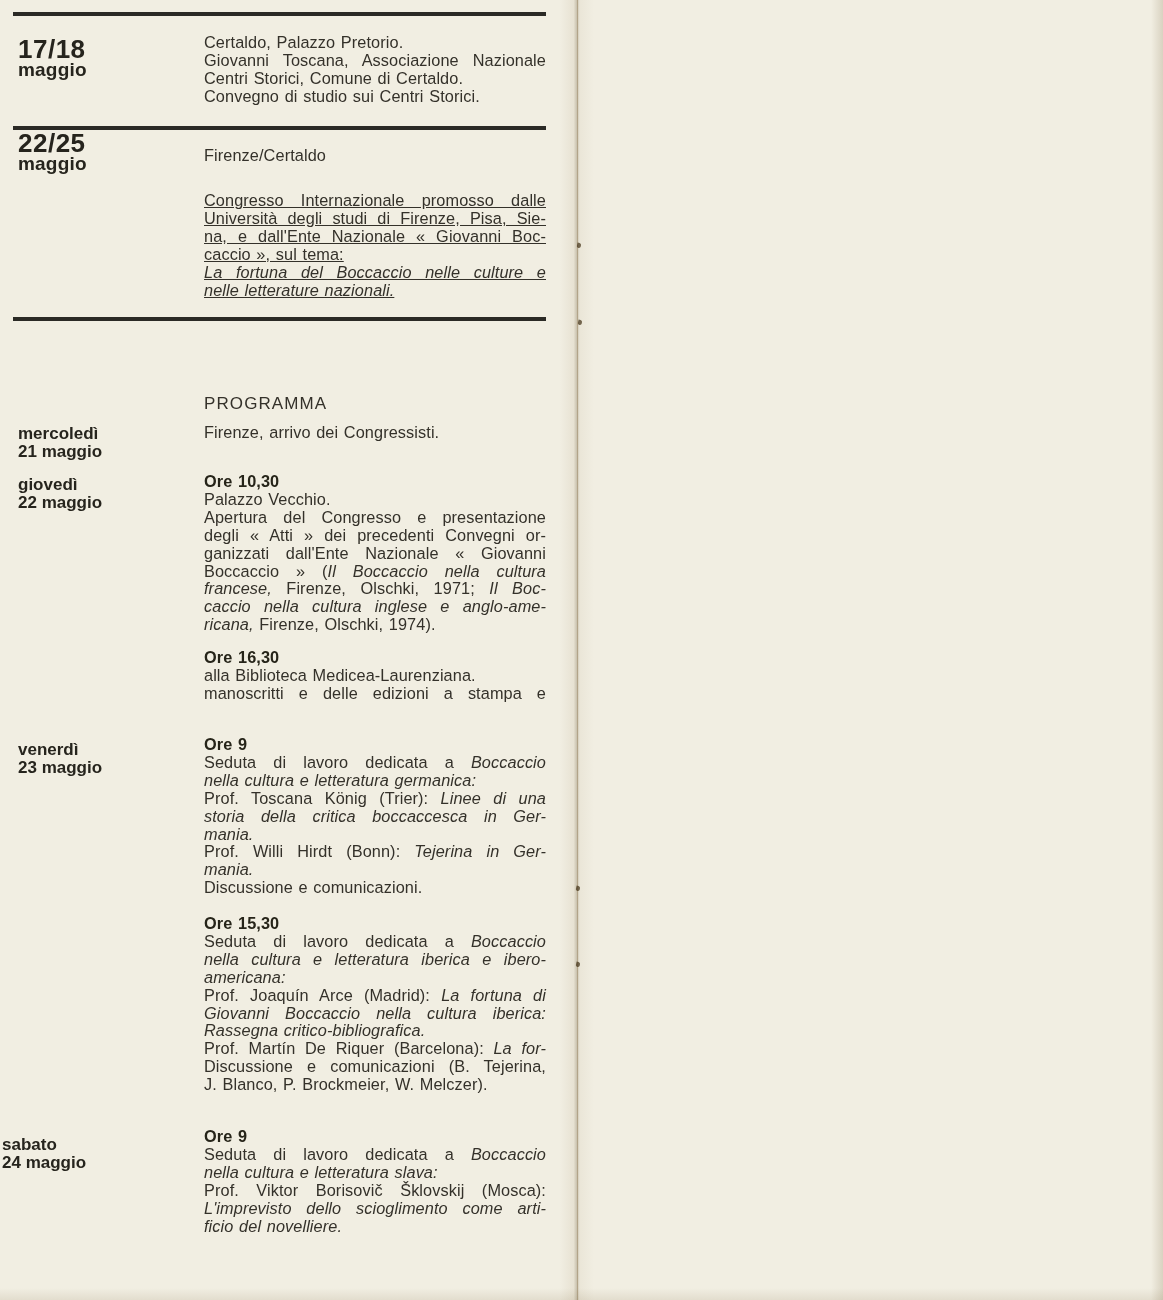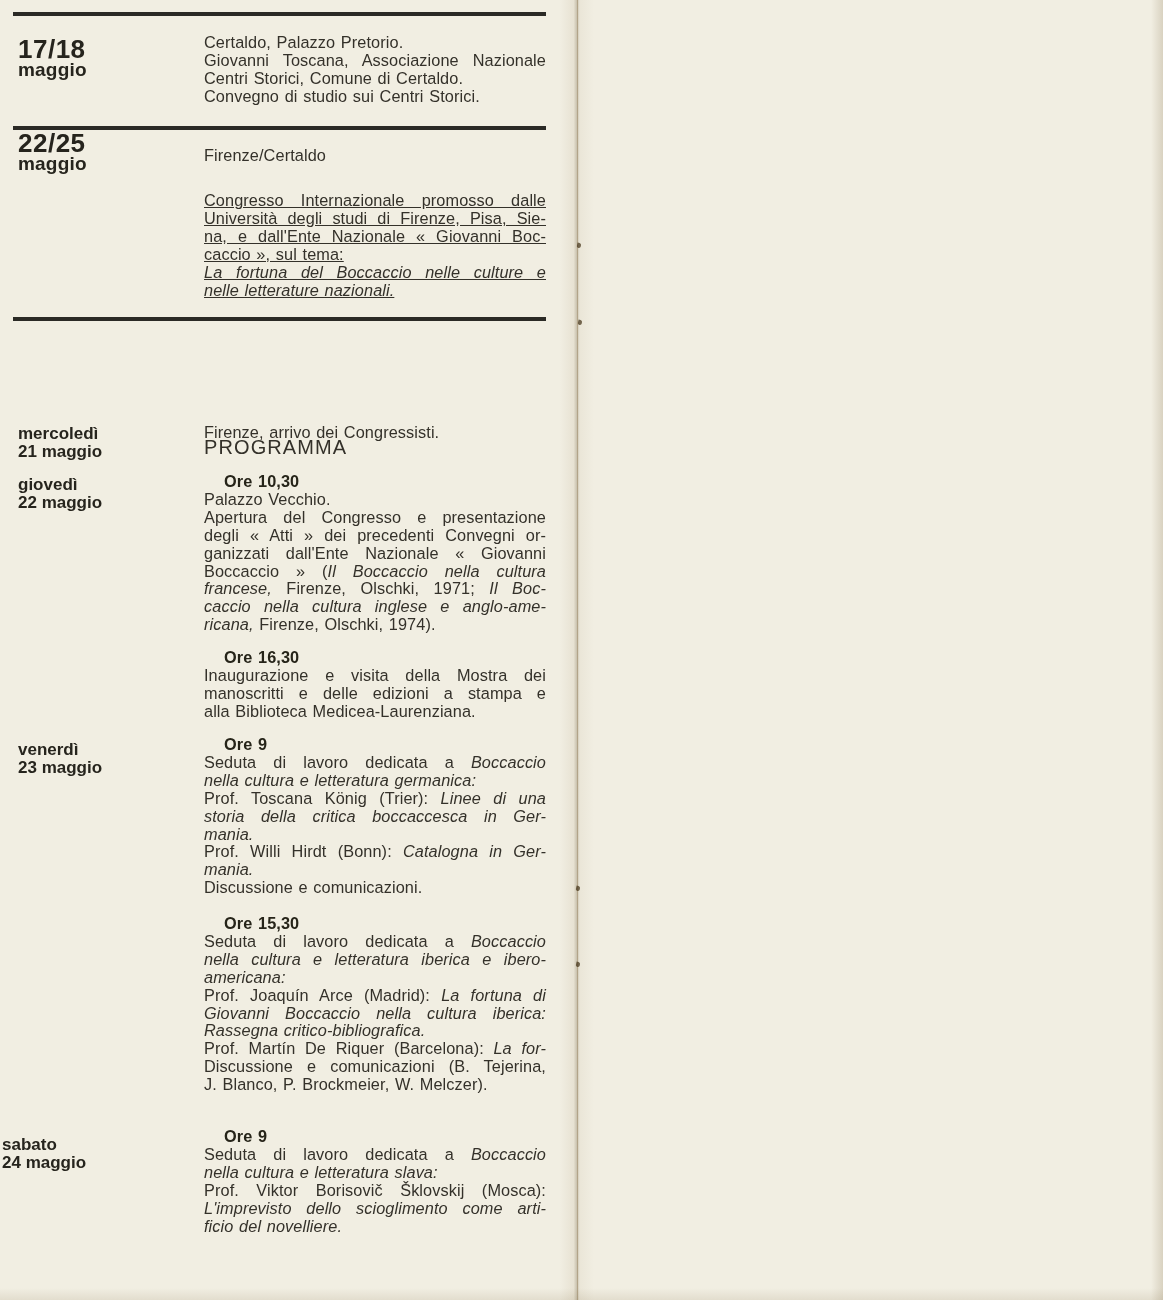--- a/index.html
+++ b/index.html
@@ -17,23 +17,23 @@
   .rule{position:absolute;left:13px;width:533px;height:4px;background:#2b2a25;}
 
   .para{
     position:absolute;
     font-size:16.3px;line-height:17.9px;
     letter-spacing:0.1px;word-spacing:1px;
     color:#34312a;
   }
   .ln{min-height:17.9px;text-align:left;}
   .ln.j{text-align:justify;text-align-last:justify;}
-  .bd{font-weight:bold;color:#262419;margin-left:20px;}
+  .bd{font-weight:bold;color:#262419;}
   .it{font-style:italic;}
-  .caps .ln{letter-spacing:1.1px;font-size:20px;margin-top:44px;}
+  .caps .ln{letter-spacing:1.1px;font-size:17px;}
 
   .mlabel{position:absolute;font-weight:bold;color:#26241d;}
   .mlabel.big .d1{font-size:26px;line-height:30px;letter-spacing:0.5px;}
   .mlabel.big .d2{font-size:19px;line-height:19px;margin-top:-4px;letter-spacing:0.2px;}
   .mlabel.day .d1,.mlabel.day .d2{font-size:17px;line-height:18px;}
 
   
   #gutter-shade{
     position:absolute;left:560px;top:0;width:34px;height:100%;pointer-events:none;
     background:linear-gradient(to right,
@@ -112,32 +112,31 @@
       <div class="ln j"><span>Apertura del Congresso e presentazione</span></div>
       <div class="ln j"><span>degli « Atti » dei precedenti Convegni or-</span></div>
       <div class="ln j"><span>ganizzati dall'Ente Nazionale « Giovanni</span></div>
       <div class="ln j"><span>Boccaccio » (</span><span class="it">Il Boccaccio nella cultura</span></div>
       <div class="ln j"><span class="it">francese,</span><span> Firenze, Olschki, 1971; </span><span class="it">Il Boc-</span></div>
       <div class="ln j"><span class="it">caccio nella cultura inglese e anglo-ame-</span></div>
       <div class="ln"><span class="it">ricana,</span><span> Firenze, Olschki, 1974).</span></div>
     </div>
     <div class="para" style="left: 204px; top: 649px; width: 342px;">
       <div class="ln"><span class="bd">Ore 16,30</span></div>
-      <div class="ln j"><span>Inaugurazione e visita della Mostra dei</span></div>
+      <div class="ln"><span>alla Biblioteca Medicea-Laurenziana.</span></div>
       <div class="ln j"><span>manoscritti e delle edizioni a stampa e</span></div>
-      <div class="ln"><span>alla Biblioteca Medicea-Laurenziana.</span></div>
     </div>
     <div class="para" style="left: 204px; top: 736px; width: 342px;">
       <div class="ln"><span class="bd">Ore 9</span></div>
       <div class="ln j"><span>Seduta di lavoro dedicata a </span><span class="it">Boccaccio</span></div>
       <div class="ln"><span class="it">nella cultura e letteratura germanica:</span></div>
       <div class="ln j"><span>Prof. Toscana König (Trier): </span><span class="it">Linee di una</span></div>
       <div class="ln j"><span class="it">storia della critica boccaccesca in Ger-</span></div>
       <div class="ln"><span class="it">mania.</span></div>
-      <div class="ln j"><span>Prof. Willi Hirdt (Bonn): </span><span class="it">Catalogna in Ger-</span></div>
+      <div class="ln j"><span>Prof. Willi Hirdt (Bonn): </span><span class="it">Tejerina in Ger-</span></div>
       <div class="ln"><span class="it">mania.</span></div>
       <div class="ln"><span>Discussione e comunicazioni.</span></div>
     </div>
     <div class="para" style="left: 204px; top: 915px; width: 342px;">
       <div class="ln"><span class="bd">Ore 15,30</span></div>
       <div class="ln j"><span>Seduta di lavoro dedicata a </span><span class="it">Boccaccio</span></div>
       <div class="ln j"><span class="it">nella cultura e letteratura iberica e ibero-</span></div>
       <div class="ln"><span class="it">americana:</span></div>
       <div class="ln j"><span>Prof. Joaquín Arce (Madrid): </span><span class="it">La fortuna di</span></div>
       <div class="ln j"><span class="it">Giovanni Boccaccio nella cultura iberica:</span></div>

